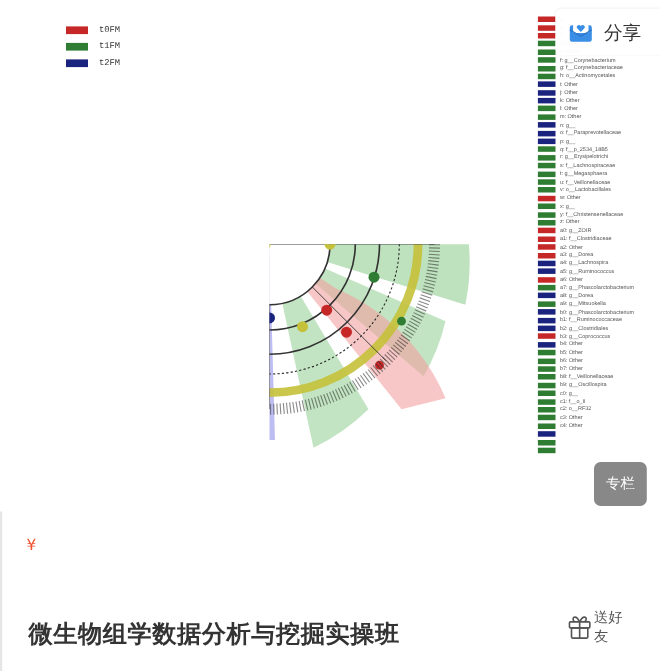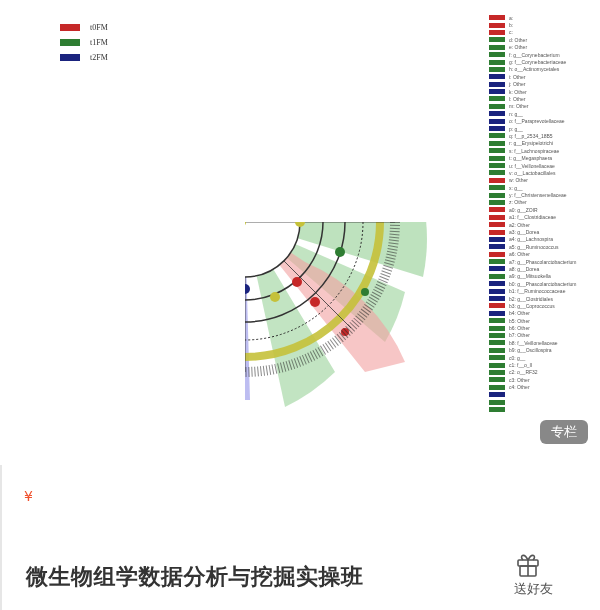--- a/index.html
+++ b/index.html
@@ -3,34 +3,34 @@
 <meta charset="utf-8">
 <style>
   html,body{margin:0;padding:0;background:#fff;}
   body{width:600px;height:610px;position:relative;overflow:hidden;font-family:"DejaVu Sans",sans-serif;}
   .banner{position:absolute;left:0;top:0;width:600px;height:465px;background:#fff;overflow:hidden;}
   .left-edge{position:absolute;left:0;top:0;width:2px;height:610px;background:#e6e6e6;}
   .clad{position:absolute;left:0;top:0;}
   .legend-top{position:absolute;left:60px;top:20px;}
   .lg-row{display:flex;align-items:center;height:14px;margin-bottom:1px;}
   .lg-sw{width:20px;height:7px;margin-right:10px;}
-  .lg-lbl{font-size:8px;color:#333;font-family:Liberation Serif, serif;}
+  .lg-lbl{font-size:8px;color:#333;font-family:Liberation Mono, monospace;}
   .taxa{position:absolute;left:489px;top:14px;width:110px;}
   .tx{display:flex;align-items:center;height:7.4px;}
   .tx-sw{width:16px;height:5px;margin-right:4px;flex:none;}
   .tx-l{font-size:5px;color:#555;white-space:nowrap;font-family:"Liberation Sans",sans-serif;}
   .share{position:absolute;left:505px;top:8px;width:95px;height:42px;background:rgba(255,255,255,0.96);border-radius:6px 0 0 6px;display:flex;align-items:center;box-shadow:0 0 2px rgba(0,0,0,0.08);}
   .share-icon{width:22px;height:20px;margin-left:12px;margin-right:10px;}
   .share-lbl{font-size:17px;color:#333;}
-  .col-badge{position:absolute;left:540px;top:420px;width:48px;height:24px;background:rgba(90,90,90,0.72);border-radius:6px;color:#fff;font-size:13px;display:flex;align-items:center;justify-content:center;}
+  .col-badge{position:absolute;left:540px;top:420px;width:48px;height:40px;background:rgba(90,90,90,0.72);border-radius:6px;color:#fff;font-size:13px;display:flex;align-items:center;justify-content:center;}
   .price{position:absolute;left:24px;top:488px;color:#f0512e;display:flex;align-items:baseline;}
   .price .cur{font-size:14px;margin-right:4px;}
   .price .val{font-size:34px;font-family:"Liberation Sans",sans-serif;}
   .title{position:absolute;left:26px;top:562px;font-size:22px;font-weight:bold;color:#333;letter-spacing:0.5px;}
-  .gift{position:absolute;left:514px;top:550px;width:62px;display:flex;flex-direction:column;}
+  .gift{position:absolute;left:514px;top:550px;width:62px;display:flex;flex-direction:row;align-items:center;}
   .gift-icon{width:28px;height:28px;}
   .gift-lbl{font-size:13px;color:#555;margin-top:2px;}
 </style>
 </head>
 <body>
 
 <div class="left-edge"></div>
 
 <div class="banner">
   <svg class="clad" width="490" height="465" viewBox="0 0 490 465">
@@ -333,20 +333,29 @@
       <div class="tx">
         <span class="tx-sw" style="background: rgb(46, 125, 50);"></span>
         <span class="tx-l"></span>
       </div>
       <div class="tx">
         <span class="tx-sw" style="background: rgb(46, 125, 50);"></span>
         <span class="tx-l"></span>
       </div>
     </div>
 
+  <div class="share">
+    <svg class="share-icon" viewBox="0 0 22 20">
+      <rect x="1" y="4" width="20" height="15" rx="2" fill="#3a8ee6"></rect>
+      <rect x="4" y="1" width="14" height="10" rx="1" fill="#fff"></rect>
+      <path d="M11 10 L7.5 6.5 A1.8 1.8 0 0 1 11 4.8 A1.8 1.8 0 0 1 14.5 6.5 Z" fill="#3a8ee6"></path>
+      <path d="M1 8 L11 14 L21 8" fill="none" stroke="#2a74c6" stroke-width="1"></path>
+    </svg>
+    <span class="share-lbl">分享</span>
+  </div>
 
   <div class="col-badge">专栏</div>
 </div>
 
 <div class="price">
   <span class="cur">¥</span>
 </div>
 
 <div class="title">微生物组学数据分析与挖掘实操班</div>
 

